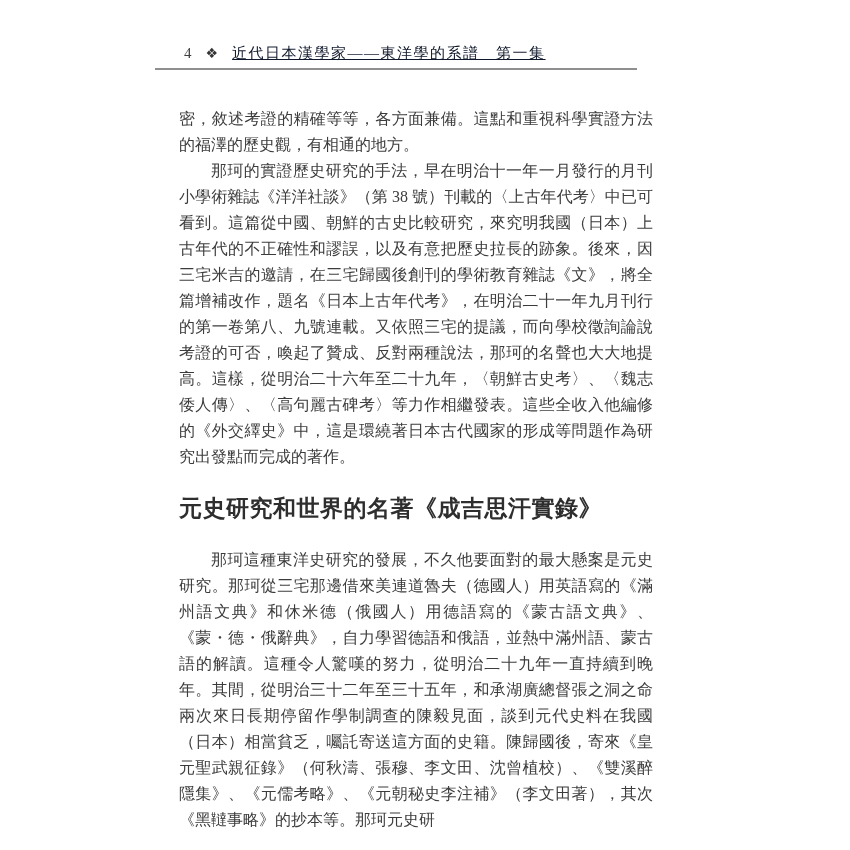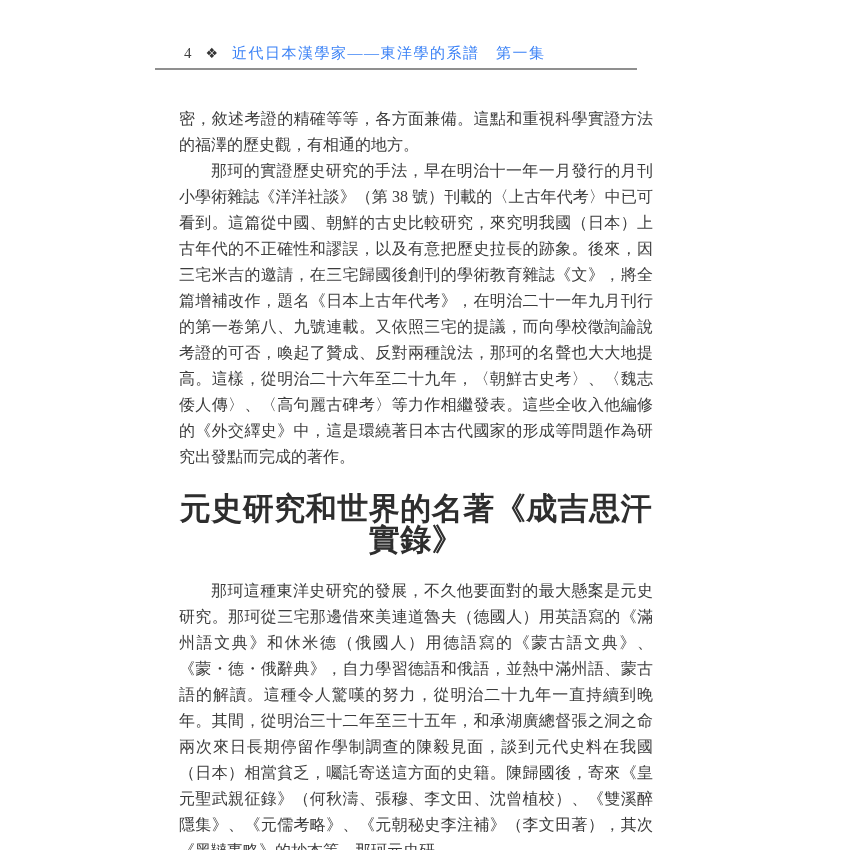--- a/index.html
+++ b/index.html
@@ -30,21 +30,22 @@
     margin-right: 14px;
   }
   .ornament {
     font-size: 14px;
     color: #353535;
     margin-right: 14px;
   }
   .head-title {
     font-size: 15px;
     letter-spacing: 1.5px;
-    color: #3b82f6;
+    color: #0f172a;
+    text-decoration: underline;
   }
   .head-rule {
     position: absolute;
     left: 155px;
     top: 68px;
     width: 482px;
     height: 2px;
     background: #8f8f8f;
   }
   .body-text {
@@ -56,26 +57,26 @@
     line-height: 26px;
     color: #3c3c3c;
     text-align: justify;
     text-justify: inter-character;
   }
   .para { margin: 0; }
   .para.indent { text-indent: 2em; }
   .section-heading {
     margin: 23px 0 23px 0;
     font-family: "Liberation Sans", "DejaVu Sans", sans-serif;
-    font-size: 31px;
+    font-size: 23px;
     line-height: 31px;
     font-weight: 600;
     color: #2e2e2e;
     letter-spacing: 0.5px;
-    text-align: center;
+    text-align: left;
     text-indent: 0;
   }
 </style>
 </head>
 <body>
 
 <div class="page">
 
   <header class="running-head">
     <span class="page-num">4</span>

